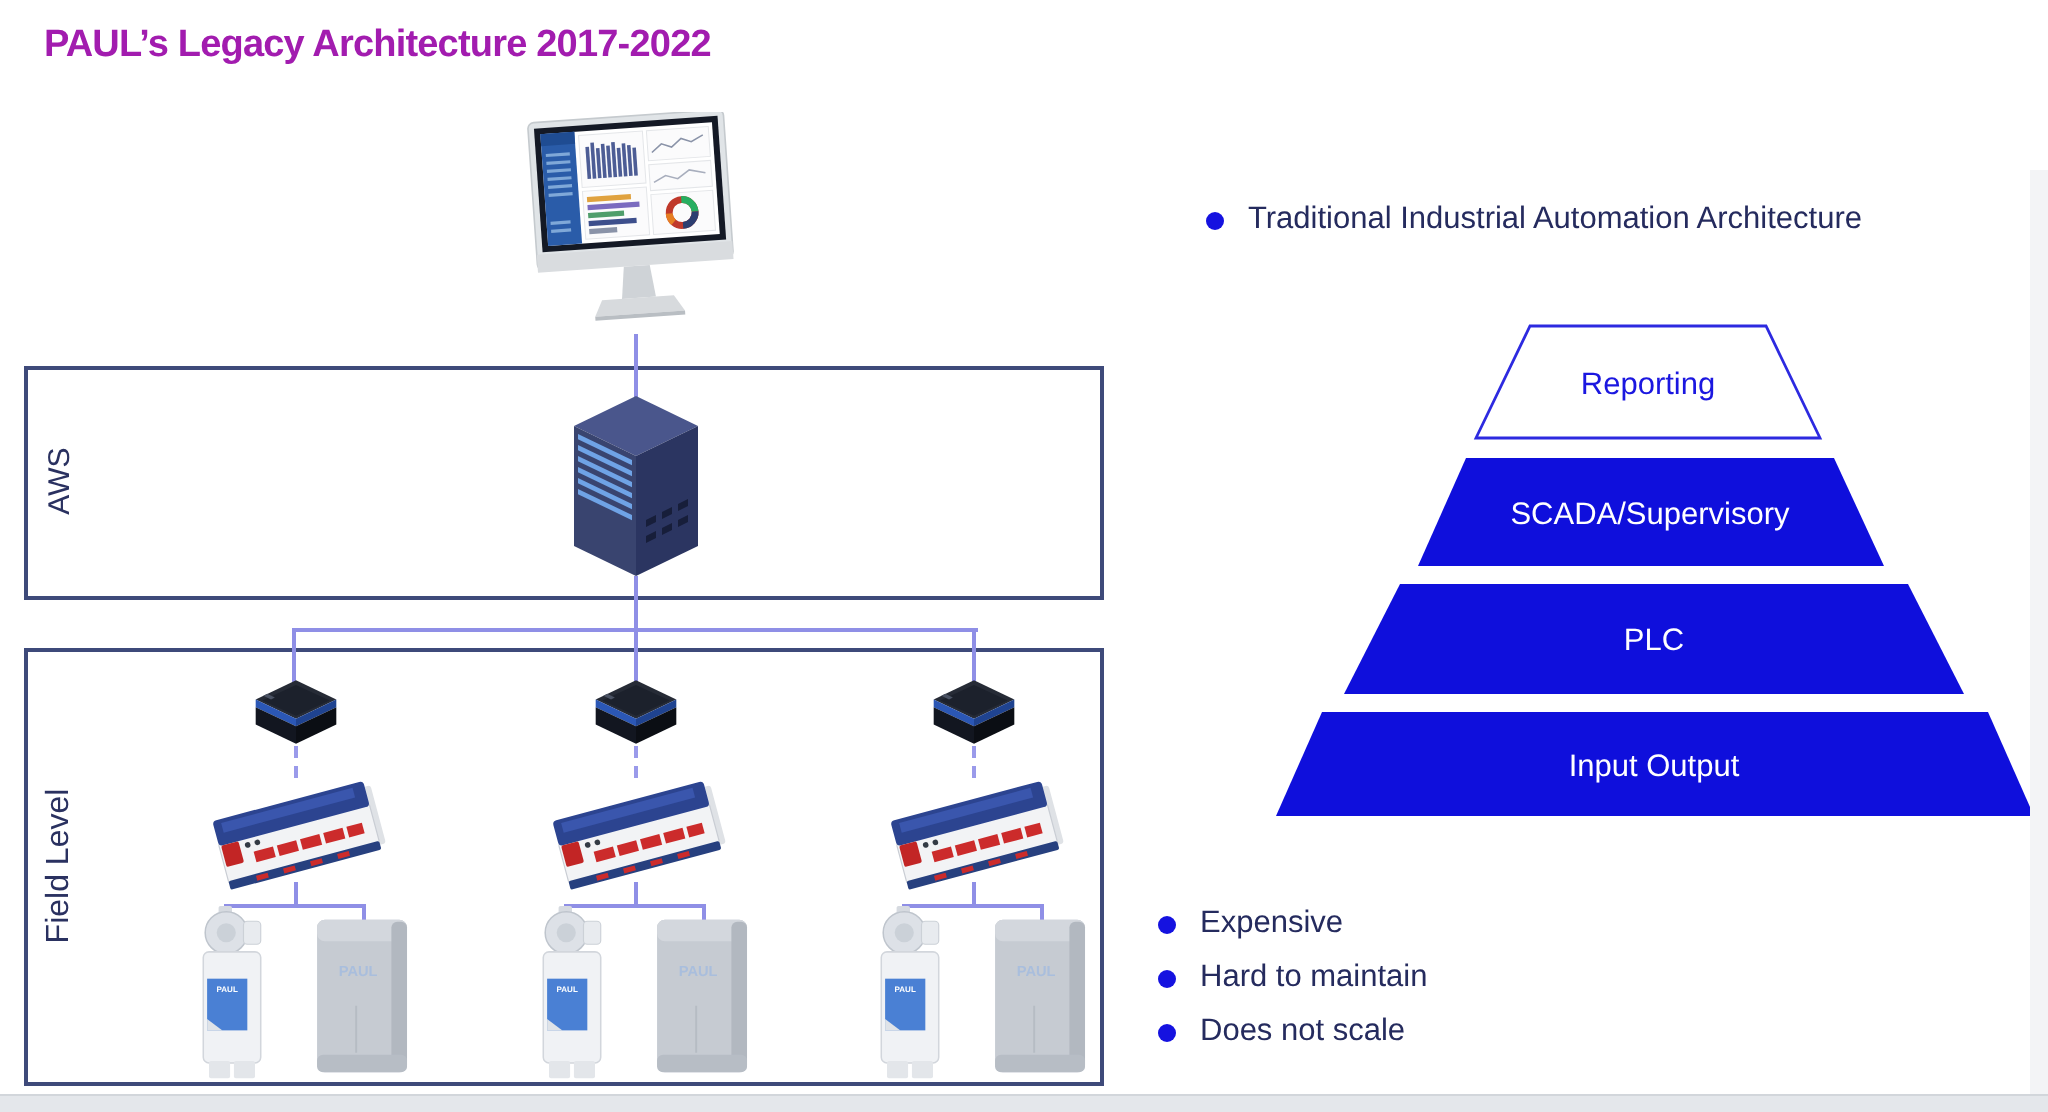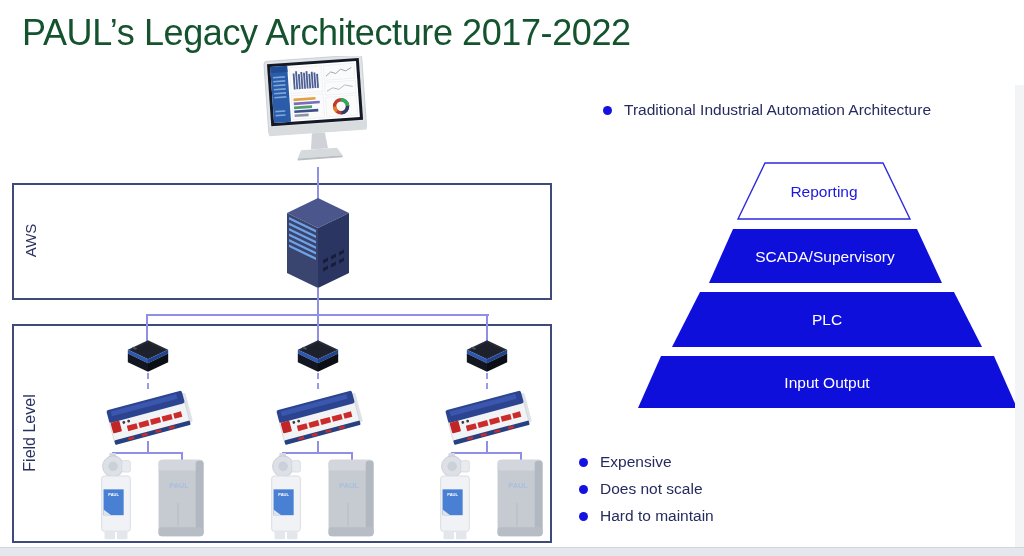--- a/index.html
+++ b/index.html
@@ -4,22 +4,22 @@
 <style>
   * { margin:0; padding:0; box-sizing:border-box; }
   html,body { background:#ffffff; }
   body { font-family:"Liberation Sans", sans-serif; }
   .stage {
     position:relative; width:1024px; height:556px;
     background:#ffffff; overflow:hidden;
   }
   .page-title {
     position:absolute; left:22px; top:12px;
-    font-size:36px; font-weight:400; letter-spacing:-0.4px;
-    color:#14532d; white-space:nowrap;
+    font-size:19px; font-weight:700; letter-spacing:-0.4px;
+    color:#a21caf; white-space:nowrap;
   }
   
   .zone-box {
     position:absolute; border:2px solid #3e4a7a; background:transparent;
   }
   .zone-aws   { left:12px; top:183px; width:540px; height:117px; }
   .zone-field { left:12px; top:324px; width:540px; height:219px; }
   .zone-label {
     position:absolute; color:#2a3160; text-align:center;
     transform:rotate(-90deg); transform-origin:center;
@@ -313,24 +313,24 @@
     <text class="pyr-text pyr-text-white" x="197" y="224">Input Output</text>
   </svg>
 
   <div class="bullets-bottom">
     <div class="bullet-row">
       <span class="bullet-dot"></span>
       <span>Expensive</span>
     </div>
     <div class="bullet-row">
       <span class="bullet-dot"></span>
-      <span>Does not scale</span>
+      <span>Hard to maintain</span>
     </div>
     <div class="bullet-row">
       <span class="bullet-dot"></span>
-      <span>Hard to maintain</span>
+      <span>Does not scale</span>
     </div>
   </div>
 
   <div class="right-strip"></div>
   <div class="bottom-strip"></div>
 
 </div>
 
 </body></html>

